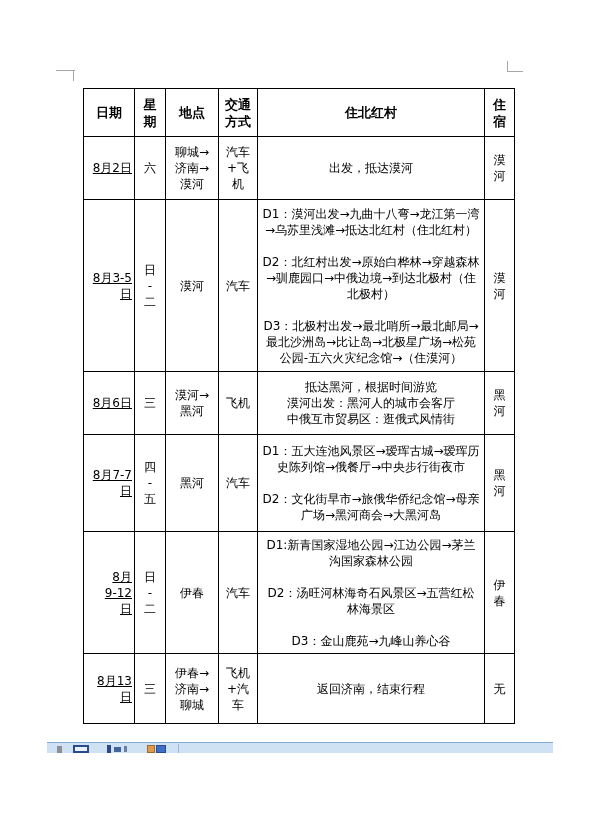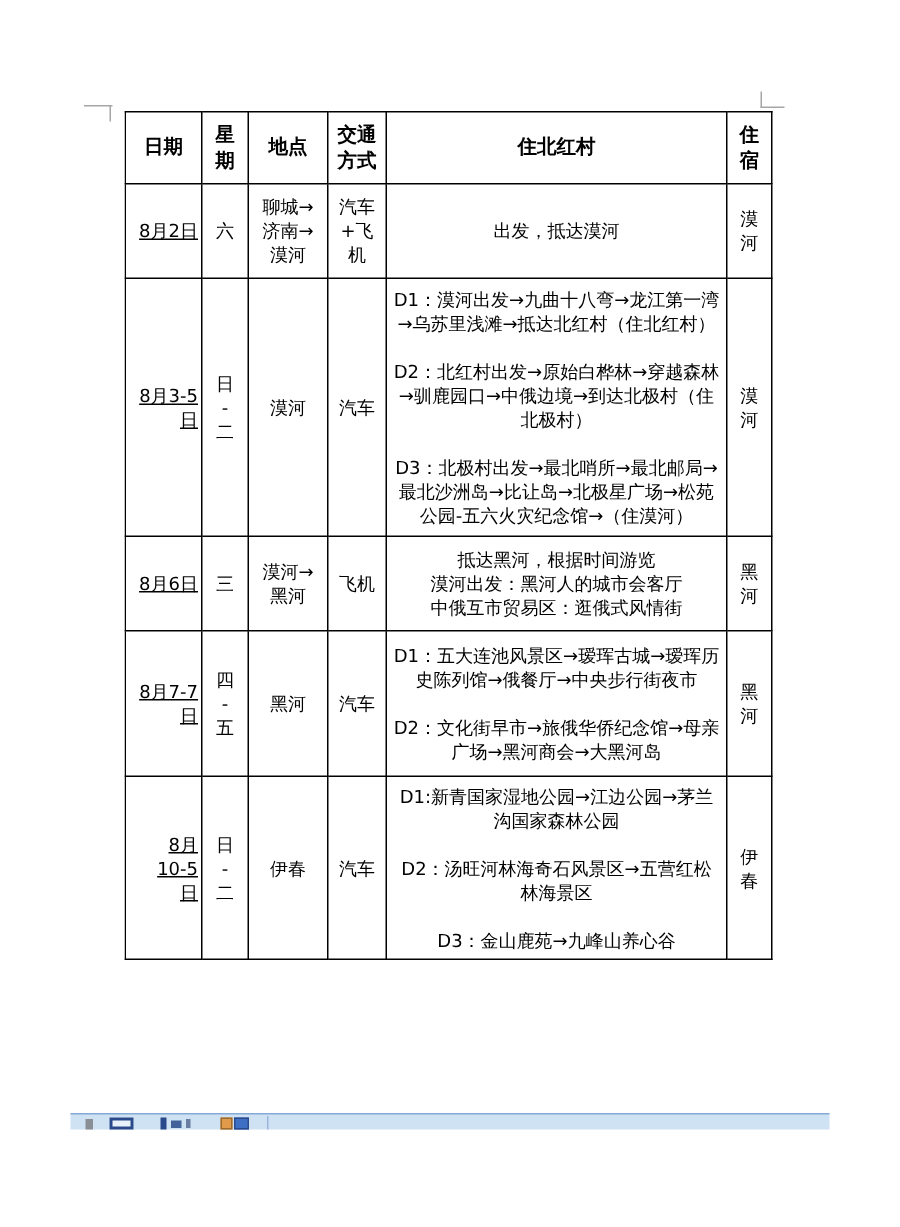--- a/index.html
+++ b/index.html
@@ -6,21 +6,21 @@
   body{
     width:600px;height:818px;position:relative;background:#ffffff;
     font-family:"DejaVu Sans",sans-serif;color:#000;overflow:hidden;
   }
   
   .mark{position:absolute;background:#a6a6a6;}
   
   .table-clip{position:absolute;left:83px;top:74px;width:434px;height:667px;overflow:hidden;}
   table.itinerary{
     border-collapse:collapse;table-layout:fixed;width:431px;
-    font-size:12px;line-height:16px;
+    font-size:12px;line-height:16px;margin-top:14px;
   }
   .itinerary th,.itinerary td{
     border:1px solid #000;vertical-align:middle;overflow:hidden;
     white-space:pre-line;padding:1px 2px;
   }
   .itinerary th{font-size:13px;font-weight:bold;text-align:center;line-height:17px;padding:2px 1px;}
   td.c-date{text-align:right;padding-left:2px;text-decoration:underline;}
   td.c-week,td.c-loc,td.c-trans,td.c-stay{text-align:center;}
   td.c-act{text-align:center;padding:2px 4px;}
   tr.hr0{height:48px;} tr.hr1{height:63px;} tr.hr2{height:172px;}
@@ -121,34 +121,47 @@
       <td class="c-loc">黑河</td>
       <td class="c-trans">汽车</td>
       <td class="c-act">D1：五大连池风景区→瑷珲古城→瑷珲历史陈列馆→俄餐厅→中央步行街夜市
 
 D2：文化街早市→旅俄华侨纪念馆→母亲广场→黑河商会→大黑河岛</td>
       <td class="c-stay">黑
 河</td>
     </tr>
     <tr class="hr6">
       <td class="c-date">8月
-10-5
+9-12
 日</td>
       <td class="c-week">日
 -
 二</td>
       <td class="c-loc">伊春</td>
       <td class="c-trans">汽车</td>
       <td class="c-act">D1:新青国家湿地公园→江边公园→茅兰沟国家森林公园
 
 D2：汤旺河林海奇石风景区→五营红松林海景区
 
 D3：金山鹿苑→九峰山养心谷</td>
       <td class="c-stay">伊
 春</td>
+    </tr>
+    <tr class="hr7">
+      <td class="c-date">8月13
+日</td>
+      <td class="c-week">三</td>
+      <td class="c-loc">伊春→
+济南→
+聊城</td>
+      <td class="c-trans">飞机
++汽
+车</td>
+      <td class="c-act">返回济南，结束行程</td>
+      <td class="c-stay">无</td>
     </tr>
   </tbody>
     </table>
 </div>
 
 <div class="toolbar-strip">
   <div class="frag frag-1"></div>
   <div class="frag frag-2"></div>
   <div class="frag frag-3a"></div>
   <div class="frag frag-3b"></div>

